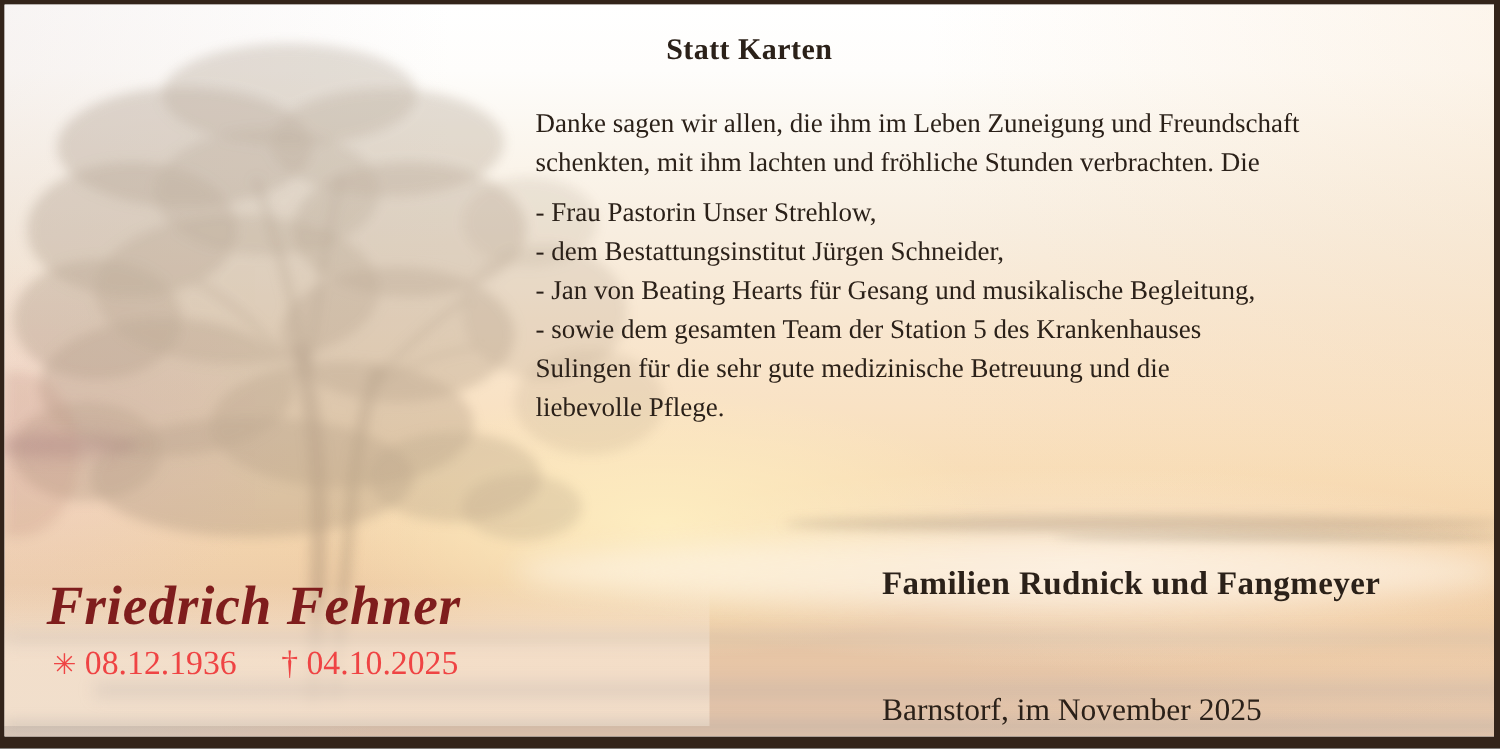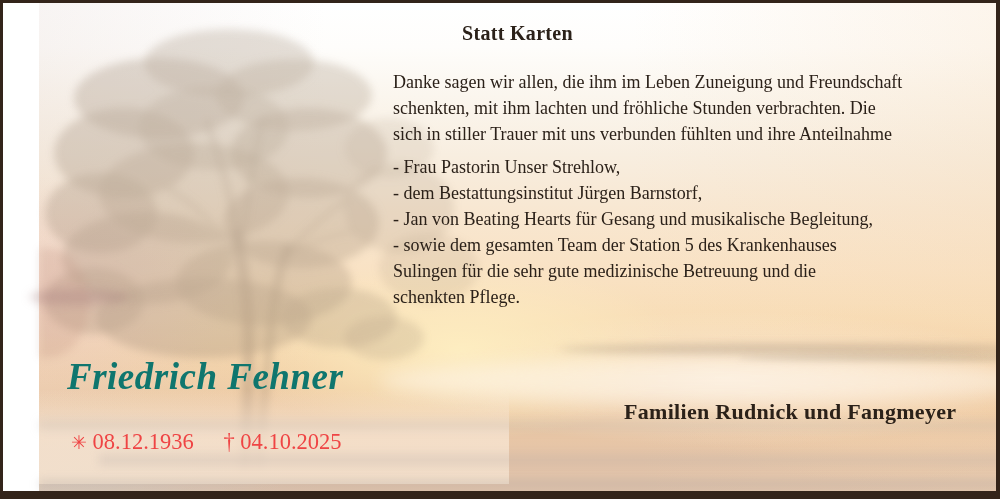--- a/index.html
+++ b/index.html
@@ -9,21 +9,21 @@
     box-sizing:border-box;
     margin:0 auto;
     border:3px solid #33241a;
     border-bottom-width:8px;
     border-right-width:4px;
     overflow:hidden;
     font-family:"Liberation Serif","DejaVu Serif",serif;
     color:#2b2119;
     background:#fff;
   }
-  .inner{position:absolute;inset:0;margin-left:36px;}
+  .inner{position:absolute;inset:0;}
   
   .bg{
     position:absolute;inset:0;
     background:
       radial-gradient(320px 130px at 44% 71%, rgba(255,241,196,.85), rgba(255,241,196,0) 70%),
       radial-gradient(260px 170px at 1% 60%, rgba(236,196,196,.45), rgba(236,196,196,0) 70%),
       radial-gradient(430px 90px at 72% 77%, rgba(255,248,238,.55), rgba(255,248,238,0) 75%),
       radial-gradient(300px 120px at 88% 80%, rgba(247,212,170,.5), rgba(247,212,170,0) 75%),
       radial-gradient(260px 90px at 4% 97%, rgba(212,206,196,.55), rgba(212,206,196,0) 80%),
       linear-gradient(90deg, rgba(222,206,202,.22) 0%, rgba(222,206,202,0) 30%, rgba(245,216,182,0) 62%, rgba(246,216,180,.25) 100%),
@@ -39,26 +39,26 @@
   .fogband{left:340px;top:356px;width:660px;height:44px;background:rgba(255,250,241,.5);filter:blur(9px);border-radius:50%;}
   .tree-svg{position:absolute;left:0;top:0;opacity:.55;filter:blur(4px);}
   .trunk-fog{position:absolute;left:0;top:386px;width:470px;height:95px;
     background:linear-gradient(180deg, rgba(249,233,216,0) 0%, rgba(248,230,211,.75) 45%, rgba(245,226,206,.85) 100%);}
   
   .txt{position:absolute;white-space:nowrap;}
   .header{left:0;right:0;top:19px;text-align:center;font-weight:bold;font-size:20px;letter-spacing:.3px;}
   .body-block{left:354px;top:66px;font-size:18px;line-height:26px;}
   .body-block div{white-space:nowrap;}
   .gap{height:7px;}
-  .name{left:28px;top:352px;font-size:37px;font-weight:bold;font-style:italic;letter-spacing:.5px;color:#0f766e;}
+  .name{left:28px;top:380px;font-size:37px;font-weight:bold;font-style:italic;letter-spacing:.5px;color:#7f1d1d;}
   .dates{left:32px;top:426px;font-size:22.5px;color:#ef4444;}
   .sym{font-family:"DejaVu Sans",sans-serif;font-size:19px;}
   .death-part{margin-left:24px;}
   .sig1{left:585px;top:368px;font-size:20.5px;}
-  .sig2{left:585px;top:396px;font-size:22px;font-weight:bold;letter-spacing:.3px;}
+  .sig2{left:585px;top:373px;font-size:22px;font-weight:bold;letter-spacing:.3px;}
   .place{left:585px;top:458px;font-size:21px;}
 </style>
 </head>
 <body>
 
 <div class="page">
   <div class="inner">
     <div class="bg"></div>
 
     <svg class="tree-svg" width="440" height="499" viewBox="0 0 440 499">
@@ -101,37 +101,37 @@
     <div class="haze fogband"></div>
     <div class="haze streak1"></div>
     <div class="haze streak2"></div>
     <div class="haze streak3"></div>
 
     <div class="txt header">Statt Karten</div>
 
     <div class="txt body-block">
       <div>Danke sagen wir allen, die ihm im Leben Zuneigung und Freundschaft</div>
       <div>schenkten, mit ihm lachten und fröhliche Stunden verbrachten. Die</div>
-      <div>sich in stiller Trauer mit uns verbunden fühlten und ihre Anteilnahme</div>
       <div class="gap"></div>
       <div>- Frau Pastorin Unser Strehlow,</div>
-      <div>- dem Bestattungsinstitut Jürgen Barnstorf,</div>
+      <div>- dem Bestattungsinstitut Jürgen Schneider,</div>
       <div>- Jan von Beating Hearts für Gesang und musikalische Begleitung,</div>
       <div>- sowie dem gesamten Team der Station 5 des Krankenhauses</div>
       <div>Sulingen für die sehr gute medizinische Betreuung und die</div>
-      <div>schenkten Pflege.</div>
+      <div>liebevolle Pflege.</div>
     </div>
 
     <div class="txt sig2">Familien Rudnick und Fangmeyer</div>
 
     <div class="txt name">Friedrich Fehner</div>
 
     <div class="txt dates">
       <span class="sym">✳</span>
       <span>08.12.1936</span>
       <span class="death-part">
         <span>†</span>
         <span>04.10.2025</span>
       </span>
     </div>
 
+    <div class="txt place">Barnstorf, im November 2025</div>
   </div>
 </div>
 
 </body></html>

